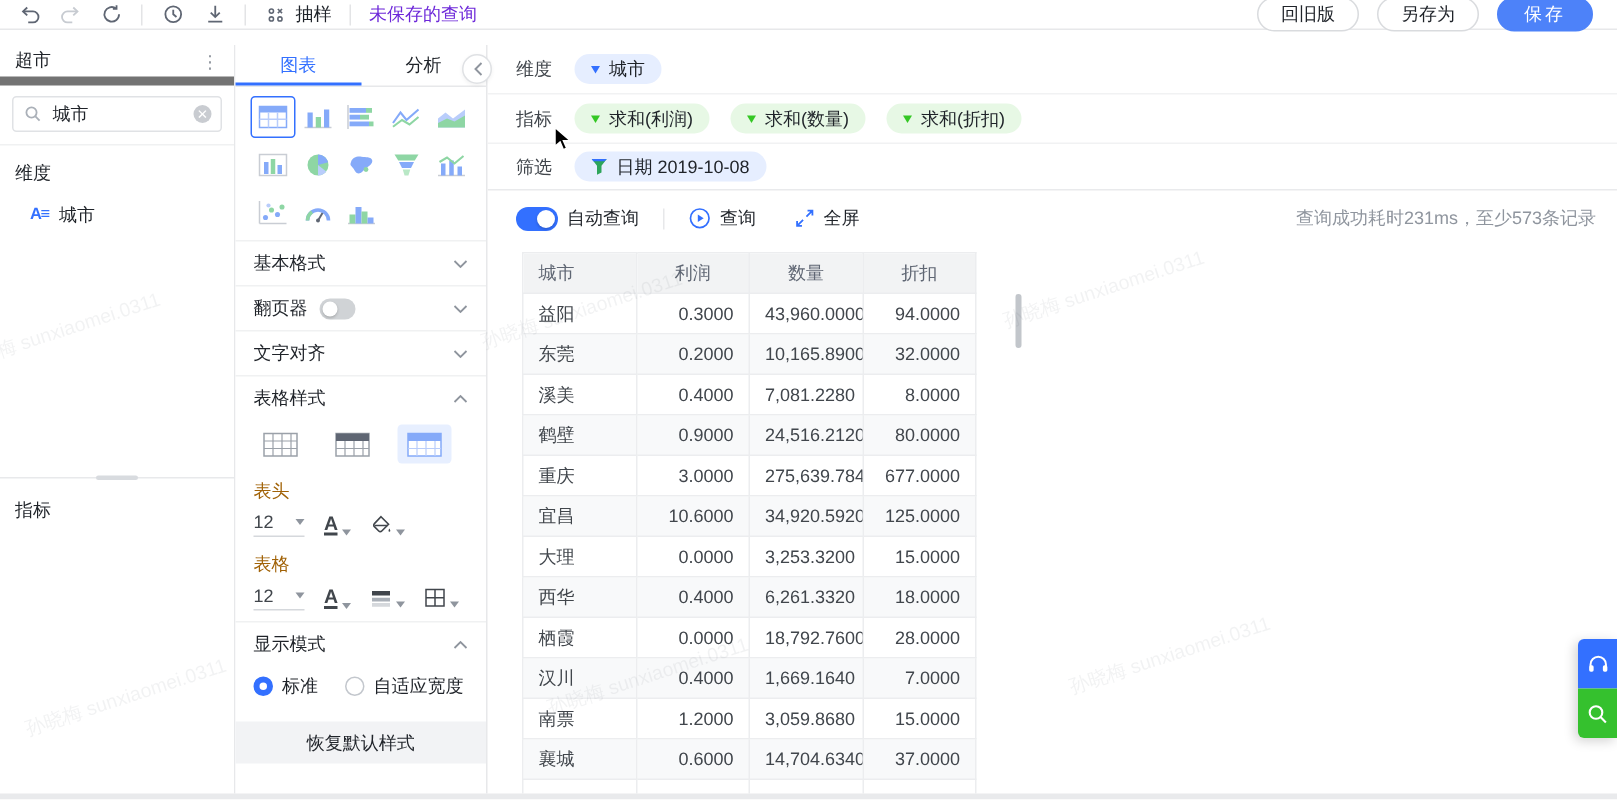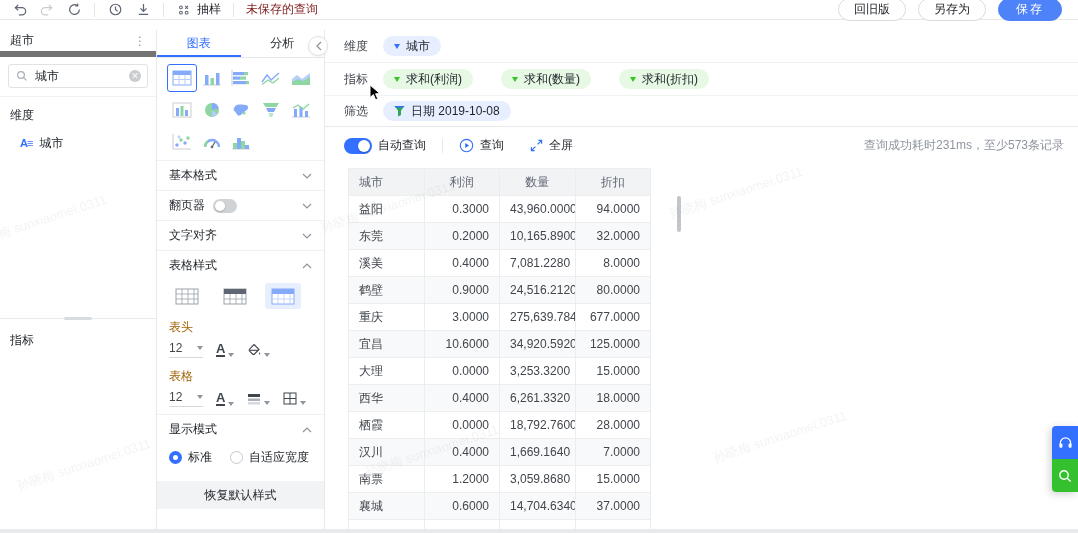--- a/index.html
+++ b/index.html
@@ -4,21 +4,21 @@
 <style>
   *{box-sizing:border-box;margin:0;padding:0}
   html,body{width:1078px;height:533px}
   body{position:relative;font-family:"Liberation Sans","DejaVu Sans",sans-serif;font-size:12px;color:#1f2329;background:#fff;overflow:hidden}
   svg{display:block}
   
   .topbar{position:absolute;left:0;top:0;width:1078px;height:20px;background:#fff;border-bottom:1px solid #e7e8ea;display:flex;align-items:center;z-index:30}
   .tb-ic{width:16px;height:16px;display:flex;align-items:center;justify-content:center;cursor:pointer}
   .tb-sep{width:1px;height:14px;background:#e3e4e6;margin:0 12px}
   .tb-btn{display:flex;align-items:center;gap:5px;cursor:pointer}
-  .tb-gray{color:#7f1d1d}
+  .tb-gray{color:#6d28d9}
   .tb-right{margin-left:auto;display:flex;align-items:center;gap:12px;margin-right:16px}
   .pill{height:23px;line-height:21px;padding:0 15px;border:1px solid #d9dbde;border-radius:12px;background:#fff;color:#1f2329;font-size:12px;cursor:pointer}
   .pill.primary{background:#4d82f9;border-color:#4d82f9;color:#fff;letter-spacing:2px;padding:0 17px}
   
   .sidebar{position:absolute;left:0;top:30px;width:157px;bottom:4px;background:#fff;border-right:1px solid #e7e8ea;z-index:5}
   .sb-head{height:27px;display:flex;align-items:center;justify-content:space-between;padding:0 10px;border-bottom:6px solid #737373}
   .sb-kebab{color:#8f959e;font-size:12px;cursor:pointer;width:12px;text-align:center}
   .sb-search{padding:7px 8px 8px;border-bottom:1px solid #f0f1f2;position:relative}
   .sb-search input{width:100%;height:24px;border:1px solid #e0e2e5;border-radius:3px;padding:0 24px 0 26px;font-size:12px;color:#1f2329;outline:none;font-family:inherit}
   .sb-mag{position:absolute;left:16px;top:13px}
@@ -63,21 +63,21 @@
   
   .main{position:absolute;left:325px;top:30px;right:0;bottom:0;background:#fff}
   .m-row{height:33px;border-bottom:1px solid #f1f2f3;display:flex;align-items:center;padding-left:19px;gap:13px}
   .m-row.filter{height:31px;border-bottom:1px solid #e9eaec}
   .m-lbl{color:#41464c;width:26px}
   .chip{height:20px;border-radius:10px;padding:0 11px;display:inline-flex;align-items:center;gap:6px;cursor:pointer;color:#1f2329}
   .chip.blue{background:#e6eeff}
   .chip.green{background:#e7f8e5}
   .chip .dn{width:0;height:0;border-left:3.5px solid transparent;border-right:3.5px solid transparent;border-top:5px solid #3370ff}
   .chip.green .dn{border-top-color:#34c724}
-  .chips{display:flex;gap:28px}
+  .chips{display:flex;gap:14px}
   .qbar{height:37px;display:flex;align-items:center;padding:0 14px 0 19px}
   .q-sep{width:1px;height:14px;background:#e7e8ea;margin:0 16px}
   .q-item{display:flex;align-items:center;gap:6px;cursor:pointer}
   .q-status{margin-left:auto;color:#8f959e}
   .canvas{position:relative;height:365px;overflow:hidden}
   table.rt{position:absolute;left:23px;top:4px;border-collapse:collapse;table-layout:fixed;width:303px}
   .rt th,.rt td{border:1px solid #ecedef;height:27px;font-weight:400;font-size:12px;padding:0 10px;white-space:nowrap;overflow:hidden}
   .rt th{background:#f2f3f4;color:#5f6673;text-align:center}
   .rt th:first-child{text-align:left}
   .rt td{color:#41464c;text-align:right;background:#fff}

